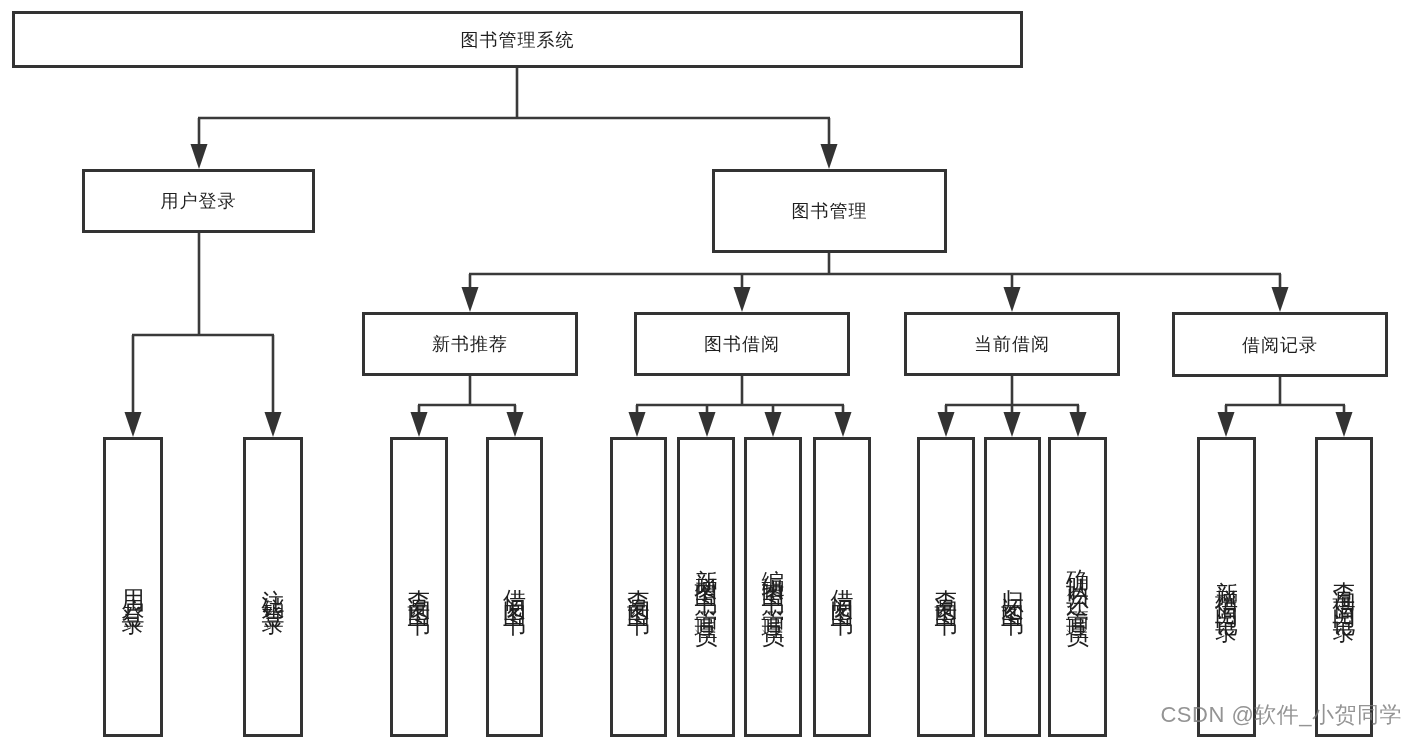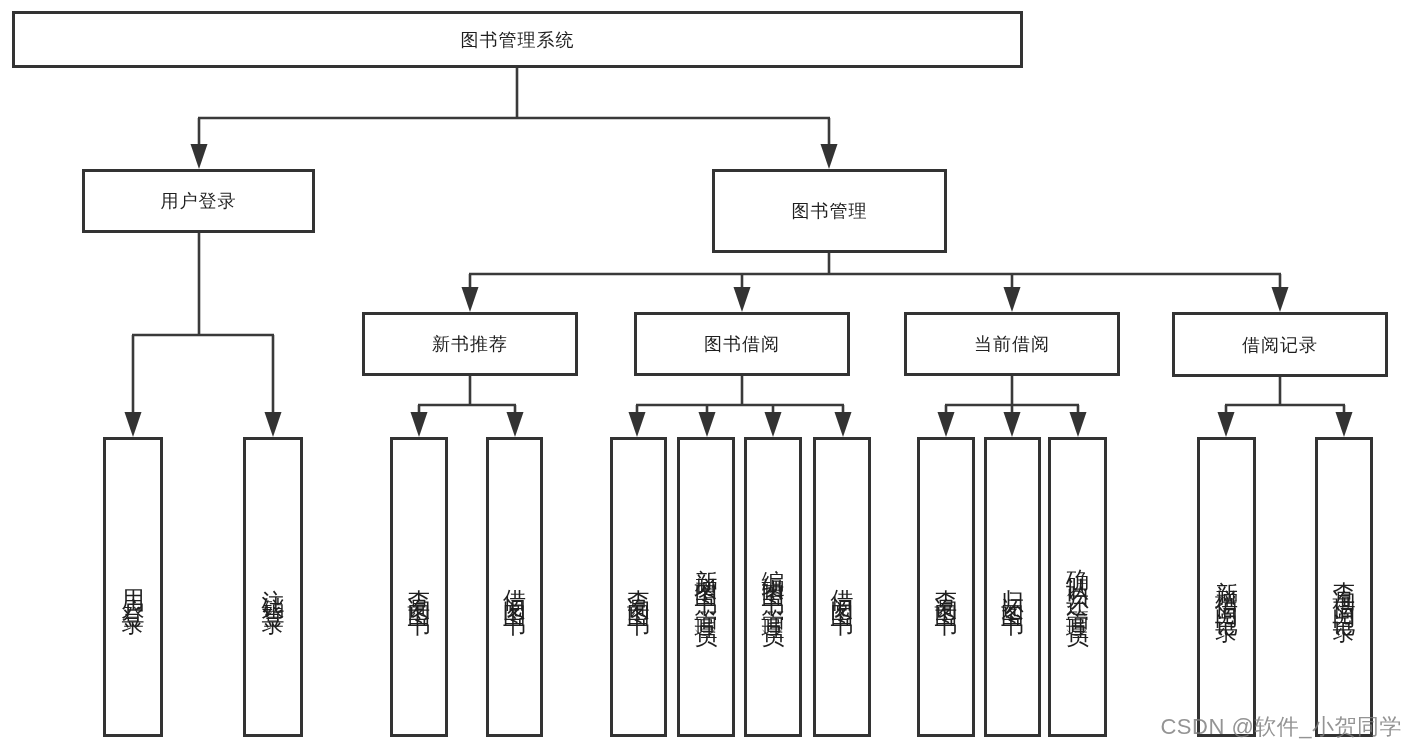--- a/index.html
+++ b/index.html
@@ -13,21 +13,21 @@
     box-sizing:border-box; display:flex; align-items:center; justify-content:center;
     color:#1f1f1f; z-index:2;
   }
   .node.h span { font-size:18px; letter-spacing:1px; white-space:nowrap; }
   .node.v { overflow:hidden; }
   .node.v .vtext {
     writing-mode:vertical-rl; text-orientation:mixed;
     font-size:23px; line-height:1; letter-spacing:8px; white-space:nowrap;
   }
   .watermark {
-    position:absolute; right:3px; bottom:5px; z-index:3;
+    position:absolute; right:3px; bottom:17px; z-index:3;
     font-size:22px; letter-spacing:0.5px; color:rgba(125,125,125,0.82);
     white-space:nowrap;
     text-align:center;
   }
 </style>
 </head>
 <body>
 
 <div class="stage">
 

